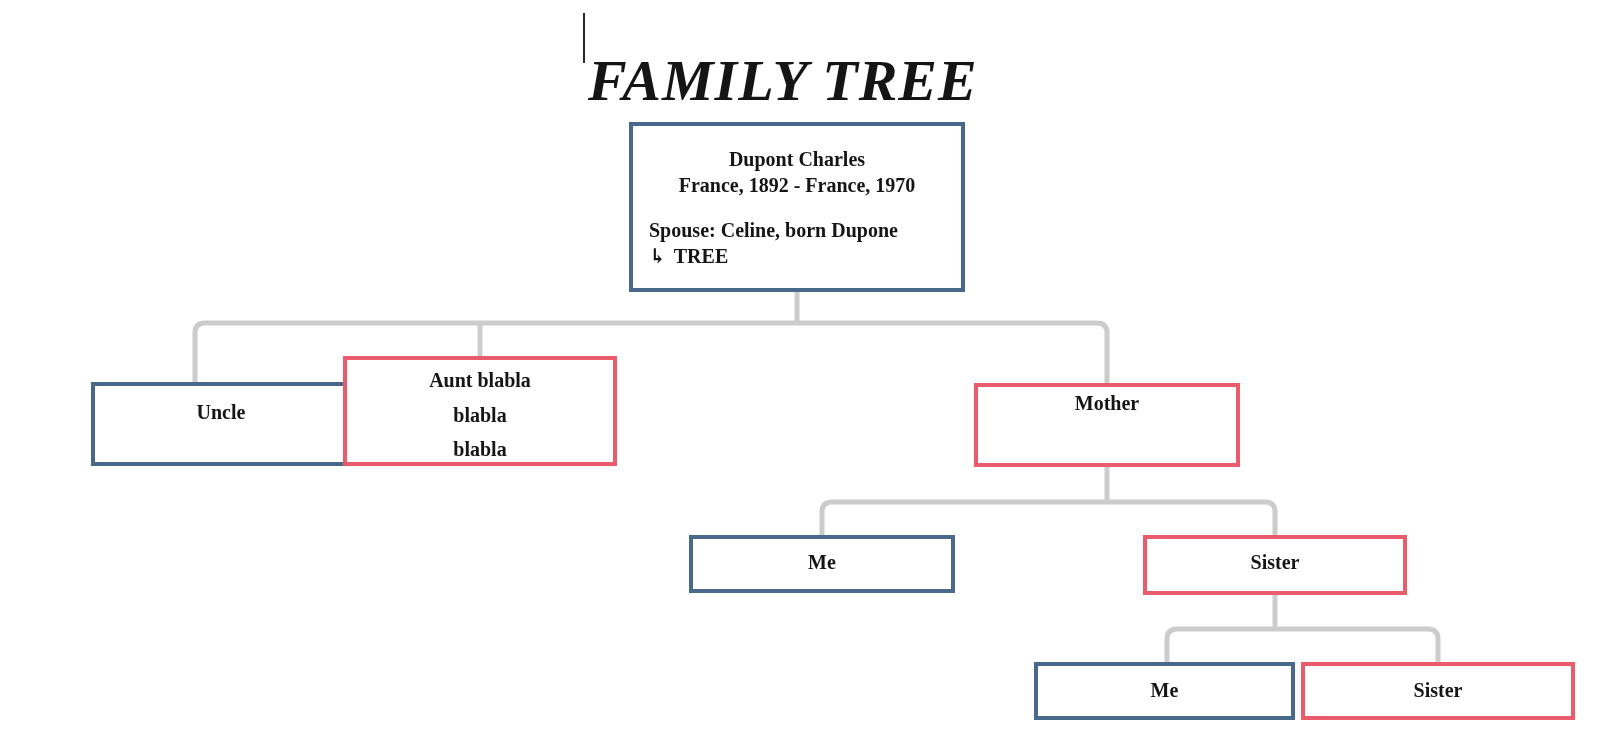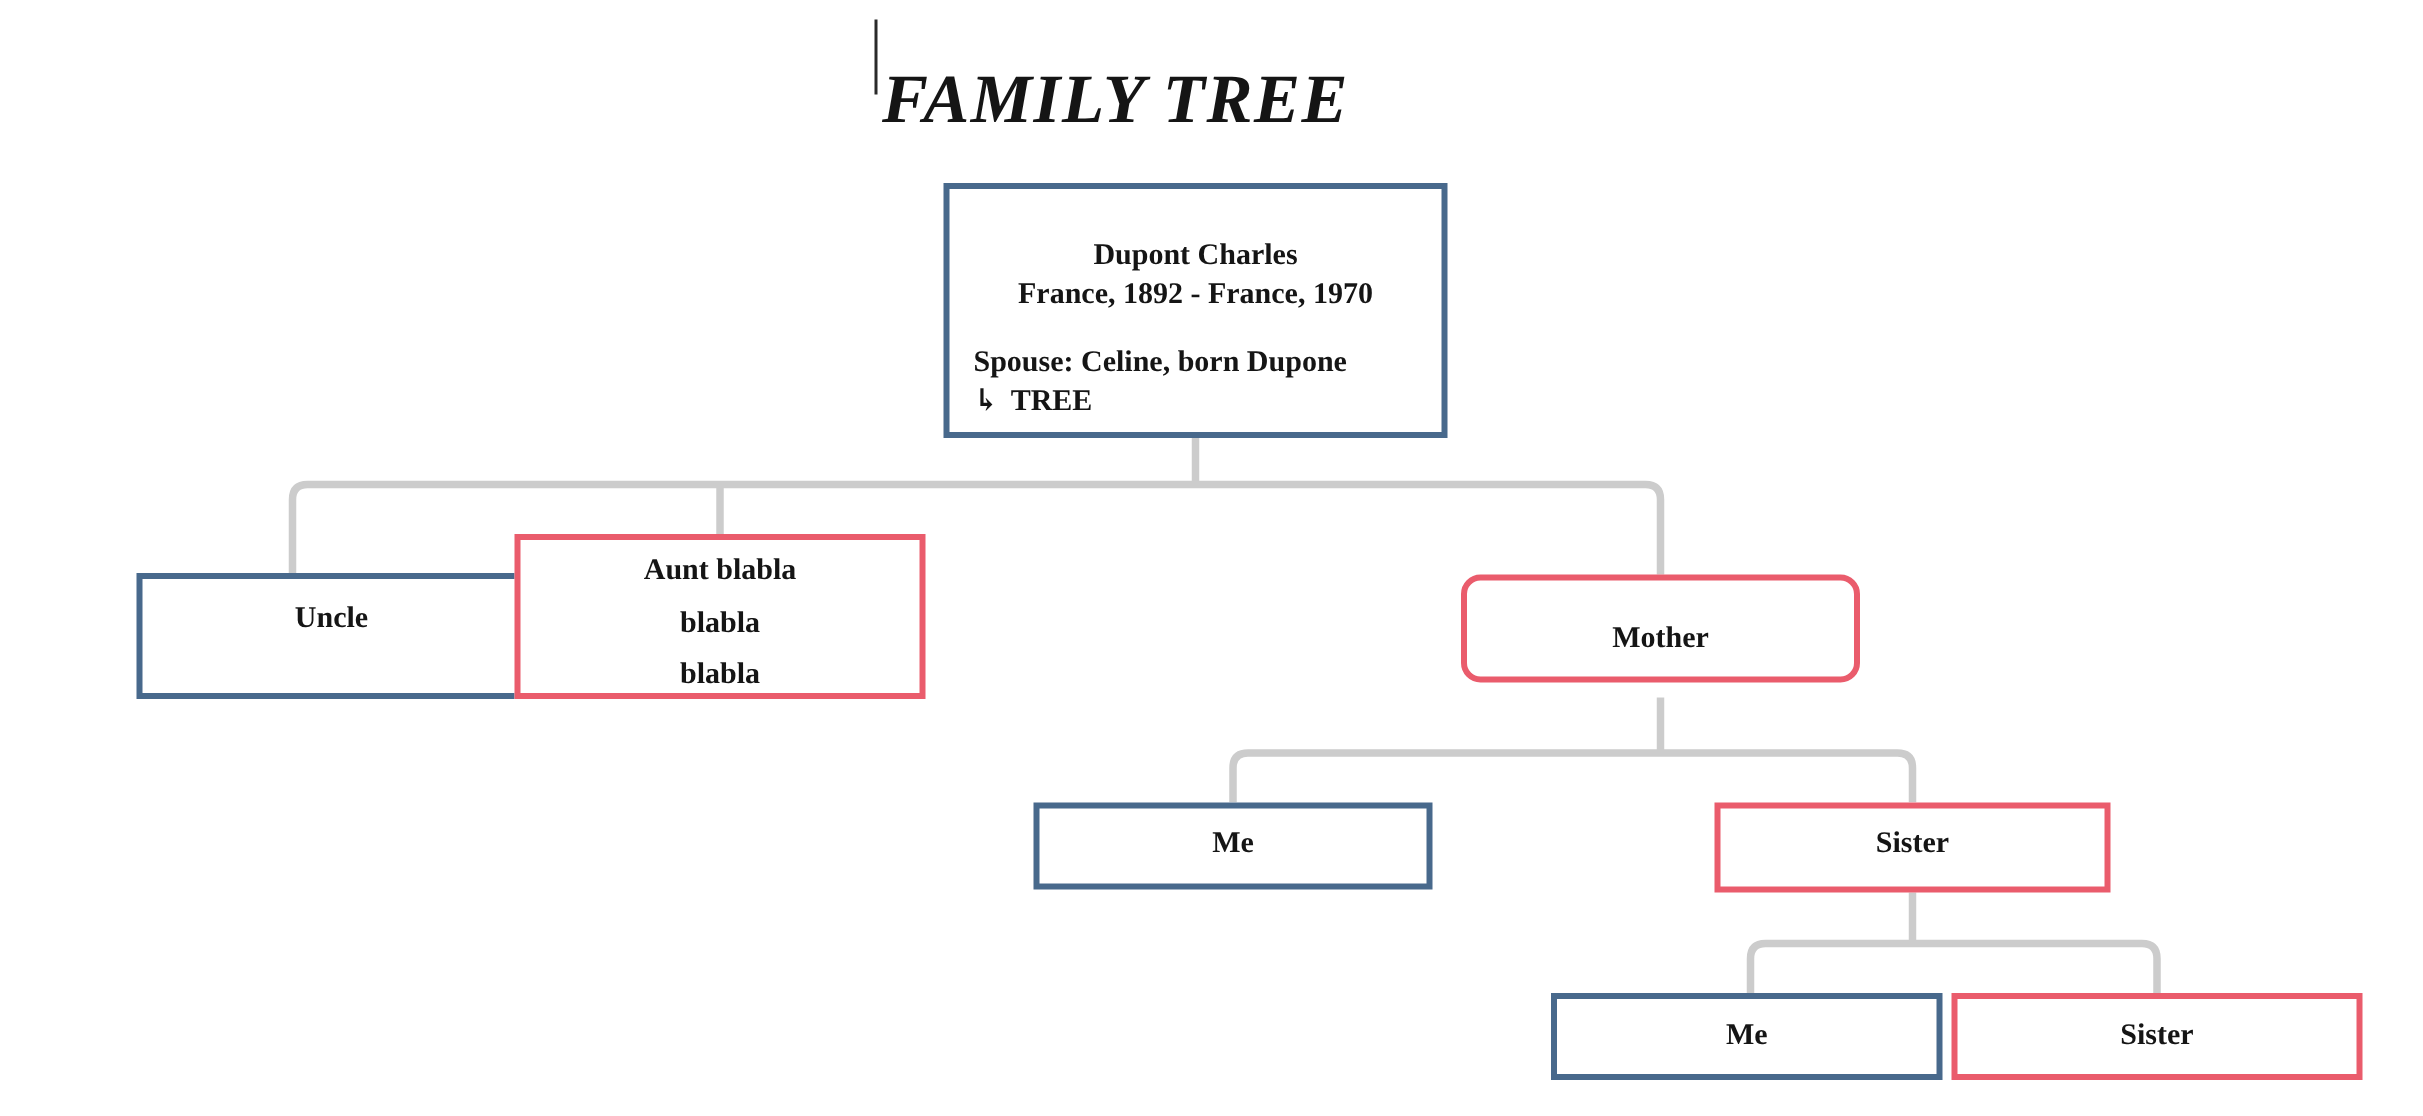--- a/index.html
+++ b/index.html
@@ -15,43 +15,43 @@
     font-family:"Liberation Serif","DejaVu Serif",serif;
     color:var(--ink);
     position:relative;
     overflow:hidden;
   }
   .stage{position:absolute;inset:0;}
   svg.wires{position:absolute;left:0;top:0;pointer-events:none;}
   .connector{fill:none;stroke:var(--connector);stroke-width:5;}
   .title{
     position:absolute;left:588px;top:8px;width:700px;
-    font-size:46px;font-weight:bold;font-style:italic;
+    font-size:58px;font-weight:bold;font-style:italic;
     letter-spacing:1px;white-space:nowrap;
   }
   .caret{
     position:absolute;left:583px;top:13px;width:2px;height:50px;
     background:#2a2a2a;
   }
   .box{
     position:absolute;box-sizing:border-box;background:#ffffff;
     border:4px solid var(--blue);
     display:flex;flex-direction:column;align-items:center;
     font-weight:bold;font-size:20px;line-height:25px;
     padding-top:12px;
   }
   .box.red{border-color:var(--red);justify-content:space-between;}
   .box.blue{border-color:var(--blue);}
   .box .ln{text-align:center;width:100%;}
-  #node-root{left:629px;top:122px;width:336px;height:170px;padding-top:31px;line-height:26px;}
+  #node-root{left:629px;top:122px;width:336px;height:170px;padding-top:20px;line-height:26px;}
   #node-root .left{align-self:flex-start;text-align:right;padding-left:16px;width:auto;}
   #node-root .spacer{height:19px;}
   #node-uncle  {left:65px;  top:382px;width:260px;height:84px; padding-top:14px;margin-left:26px;}
   #node-aunt   {left:343px; top:356px;width:274px;height:110px;padding-top:8px;}
-  #node-mother {left:974px; top:383px;width:266px;height:72px; padding-top:26px;border-radius:13px;}
+  #node-mother {left:974px; top:383px;width:266px;height:84px; padding-top:4px;}
   #node-me-1   {left:689px; top:535px;width:266px;height:58px; padding-top:11px;}
   #node-sister-1{left:1143px;top:535px;width:264px;height:60px;padding-top:11px;}
   #node-me-2   {left:1034px;top:662px;width:261px;height:58px; padding-top:12px;}
   #node-sister-2{left:1301px;top:662px;width:274px;height:58px;padding-top:12px;}
   .arrow{margin-right:8px;}
 </style>
 </head>
 <body>
 
 <div class="stage">

